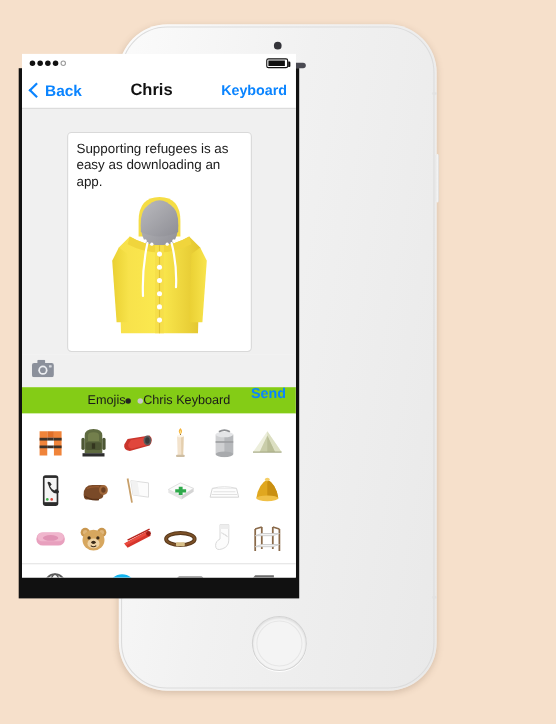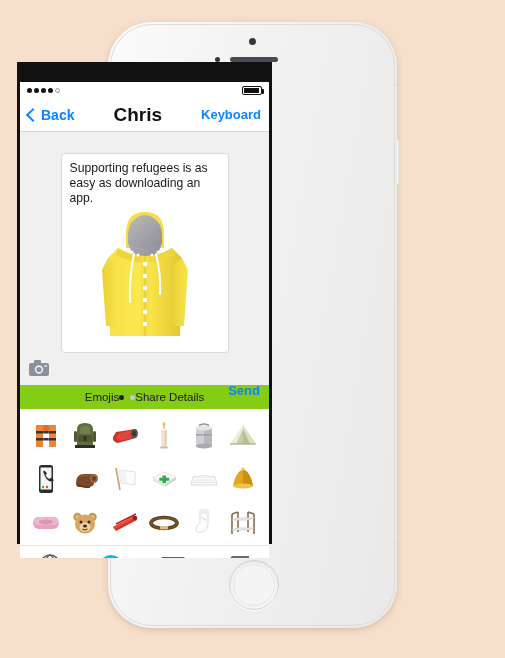--- a/index.html
+++ b/index.html
@@ -46,39 +46,39 @@
     border:1px solid #d3d3d3;
     box-shadow:inset 0 1px 2px rgba(0,0,0,.10),0 1px 0 #fff;
   }
   .home-in{position:absolute;left:3px;top:3px;right:3px;bottom:3px;border-radius:50%;border:1px solid #e6e6e6;}
 
   
   .bezel{
     position:absolute;left:17px;top:62px;width:255px;height:482px;
     background:#111;padding:3px;box-sizing:border-box;
   }
-  .screen{position:absolute;left:20px;top:82px;width:249px;height:476px;background:#fff;overflow:hidden;}
+  .screen{position:absolute;left:20px;top:49px;width:249px;height:476px;background:#fff;overflow:hidden;}
 
   
   .statusbar{height:16px;background:#fff;display:flex;align-items:center;justify-content:space-between;padding:0 7px;box-sizing:border-box;}
   .sig{display:flex;gap:2px;align-items:center;}
   .dot{width:5px;height:5px;border-radius:50%;background:#111;}
   .dot.empty{background:transparent;border:1px solid #9a9a9a;width:3px;height:3px;}
   .batt{position:relative;width:20px;height:9px;border:1px solid #111;border-radius:2px;box-sizing:border-box;}
   .batt-fill{position:absolute;left:1px;top:1px;bottom:1px;width:15px;background:#111;}
   .batt-tip{position:absolute;right:-3px;top:2px;width:2px;height:5px;background:#111;border-radius:0 1px 1px 0;}
 
   
   .navbar{
     height:34px;display:flex;align-items:center;justify-content:space-between;
     padding:0 8px;box-sizing:border-box;background:#fff;border-bottom:1px solid #d6d6d6;
   }
   .nav-back{display:flex;align-items:center;gap:3px;color:#0a84ff;font-size:14px;font-weight:600;cursor:pointer;}
   .chev{width:8px;height:8px;border-left:2.4px solid #0a84ff;border-bottom:2.4px solid #0a84ff;transform:rotate(45deg);}
-  .nav-title{font-size:19px;font-weight:bold;color:#111;}
+  .nav-title{font-size:15px;font-weight:bold;color:#111;}
   .nav-details{color:#0a84ff;font-size:13px;font-weight:600;cursor:pointer;}
 
   
   .convo{position:relative;height:223px;background:#f0f0f0;padding:9px 0 0 0;box-sizing:border-box;}
   .bubble{
     margin:12px auto;width:168px;background:#fff;border:1px solid #d9d9d9;border-radius:4px;
     padding:7px 8px 4px 8px;box-sizing:border-box;
   }
   .bubble-text{font-size:12.2px;line-height:15px;color:#1a1a1a;}
   .jacket-wrap{display:flex;justify-content:center;padding-top:2px;height:140px;}
@@ -221,21 +221,21 @@
       </span>
       <span class="send">Send</span>
     </div>
 
     <div class="emoji-header">
       <span>Emojis</span>
       <span class="pager">
         <i class="pg on"></i>
           <i class="pg"></i>
       </span>
-      <span>Share Details</span>
+      <span>Chris Keyboard</span>
     </div>
 
     <div class="grid">
 
       <div class="grow">
         <div class="cell">
           <svg width="28" height="30" viewBox="0 0 28 30">
             <path d="M4 5 L11 5 L11 27 L4 27 Z" fill="#f0843a"></path>
             <path d="M17 5 L24 5 L24 27 L17 27 Z" fill="#f0843a"></path>
             <path d="M11 5 L17 5 L17 11 Q14 14 11 11 Z" fill="#e06f28"></path>

